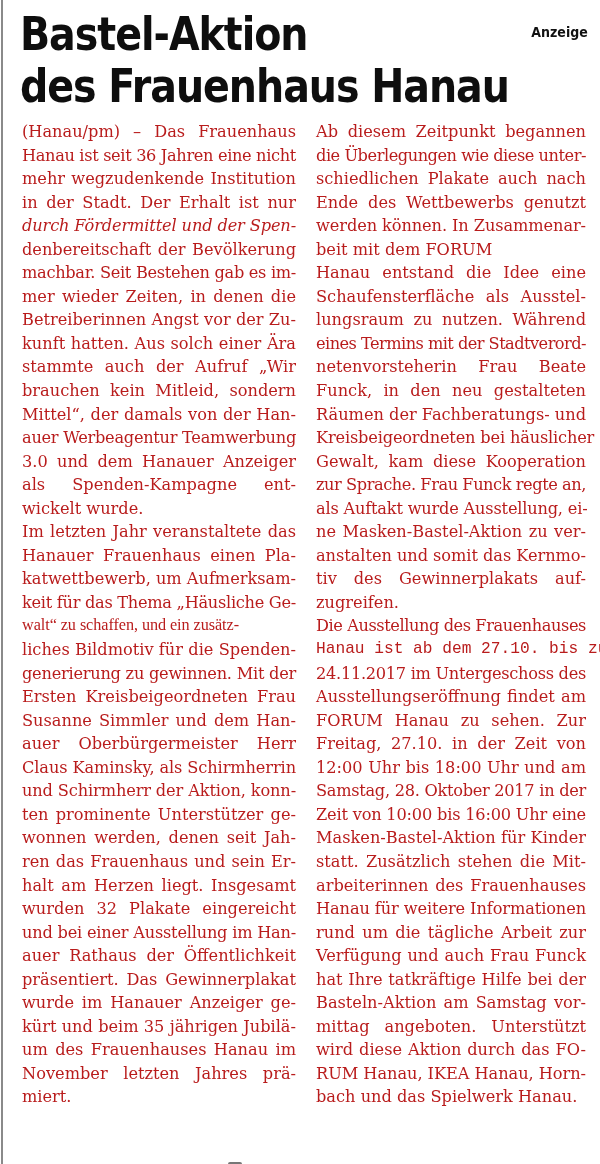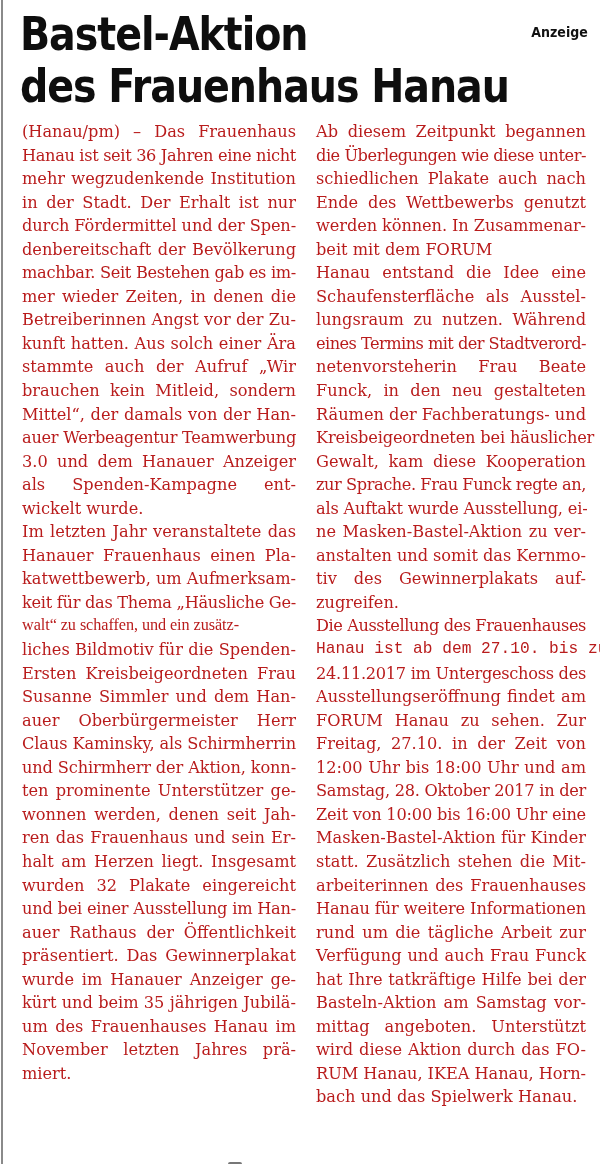--- a/index.html
+++ b/index.html
@@ -89,39 +89,40 @@
   <span>des Frauenhaus Hanau</span>
 </h1>
 
 <div class="ad-label">Anzeige</div>
 
 <div class="column col-left">
     <span class="line j">(Hanau/pm) – Das Frauenhaus</span>
     <span class="line j" style="letter-spacing: -0.341964px; text-align-last: left; text-align: left;">Hanau ist seit 36 Jahren eine nicht</span>
     <span class="line j">mehr wegzudenkende Institution</span>
     <span class="line j">in der Stadt. Der Erhalt ist nur</span>
-    <span class="line j" style="letter-spacing: -0.132324px; text-align-last: left; text-align: left;">durch Fördermittel und der Spen-</span>
+    <span class="line j" style="letter-spacing: -0.132324px; text-align-last: left; text-align: left; font-style: italic;">durch Fördermittel und der Spen-</span>
     <span class="line j">denbereitschaft der Bevölkerung</span>
     <span class="line j" style="letter-spacing: -0.310606px; text-align-last: left; text-align: left;">machbar. Seit Bestehen gab es im-</span>
     <span class="line j">mer wieder Zeiten, in denen die</span>
     <span class="line j">Betreiberinnen Angst vor der Zu-</span>
     <span class="line j">kunft hatten. Aus solch einer Ära</span>
     <span class="line j">stammte auch der Aufruf „Wir</span>
     <span class="line j">brauchen kein Mitleid, sondern</span>
     <span class="line j">Mittel“, der damals von der Han-</span>
     <span class="line j" style="letter-spacing: -0.269935px; text-align-last: left; text-align: left;">auer Werbeagentur Teamwerbung</span>
     <span class="line j">3.0 und dem Hanauer Anzeiger</span>
     <span class="line j">als Spenden-Kampagne ent-</span>
     <span class="line">wickelt wurde.</span>
     <span class="line j">Im letzten Jahr veranstaltete das</span>
     <span class="line j">Hanauer Frauenhaus einen Pla-</span>
     <span class="line j" style="letter-spacing: -0.0161638px; text-align-last: left; text-align: left;">katwettbewerb, um Aufmerksam-</span>
     <span class="line j" style="letter-spacing: -0.284091px; text-align-last: left; text-align: left;">keit für das Thema „Häusliche Ge-</span>
     <span class="line j" style="letter-spacing: -0.0606618px; text-align-last: left; text-align: left; font-family: Liberation Serif, serif;">walt“ zu schaffen, und ein zusätz-</span>
     <span class="line j">liches Bildmotiv für die Spenden-</span>
+    <span class="line j" style="letter-spacing: -0.245117px; text-align-last: left; text-align: left;">generierung zu gewinnen. Mit der</span>
     <span class="line j">Ersten Kreisbeigeordneten Frau</span>
     <span class="line j">Susanne Simmler und dem Han-</span>
     <span class="line j">auer Oberbürgermeister Herr</span>
     <span class="line j" style="letter-spacing: -0.106445px; text-align-last: left; text-align: left;">Claus Kaminsky, als Schirmherrin</span>
     <span class="line j" style="letter-spacing: -0.130859px; text-align-last: left; text-align: left;">und Schirmherr der Aktion, konn-</span>
     <span class="line j">ten prominente Unterstützer ge-</span>
     <span class="line j">wonnen werden, denen seit Jah-</span>
     <span class="line j">ren das Frauenhaus und sein Er-</span>
     <span class="line j">halt am Herzen liegt. Insgesamt</span>
     <span class="line j">wurden 32 Plakate eingereicht</span>

